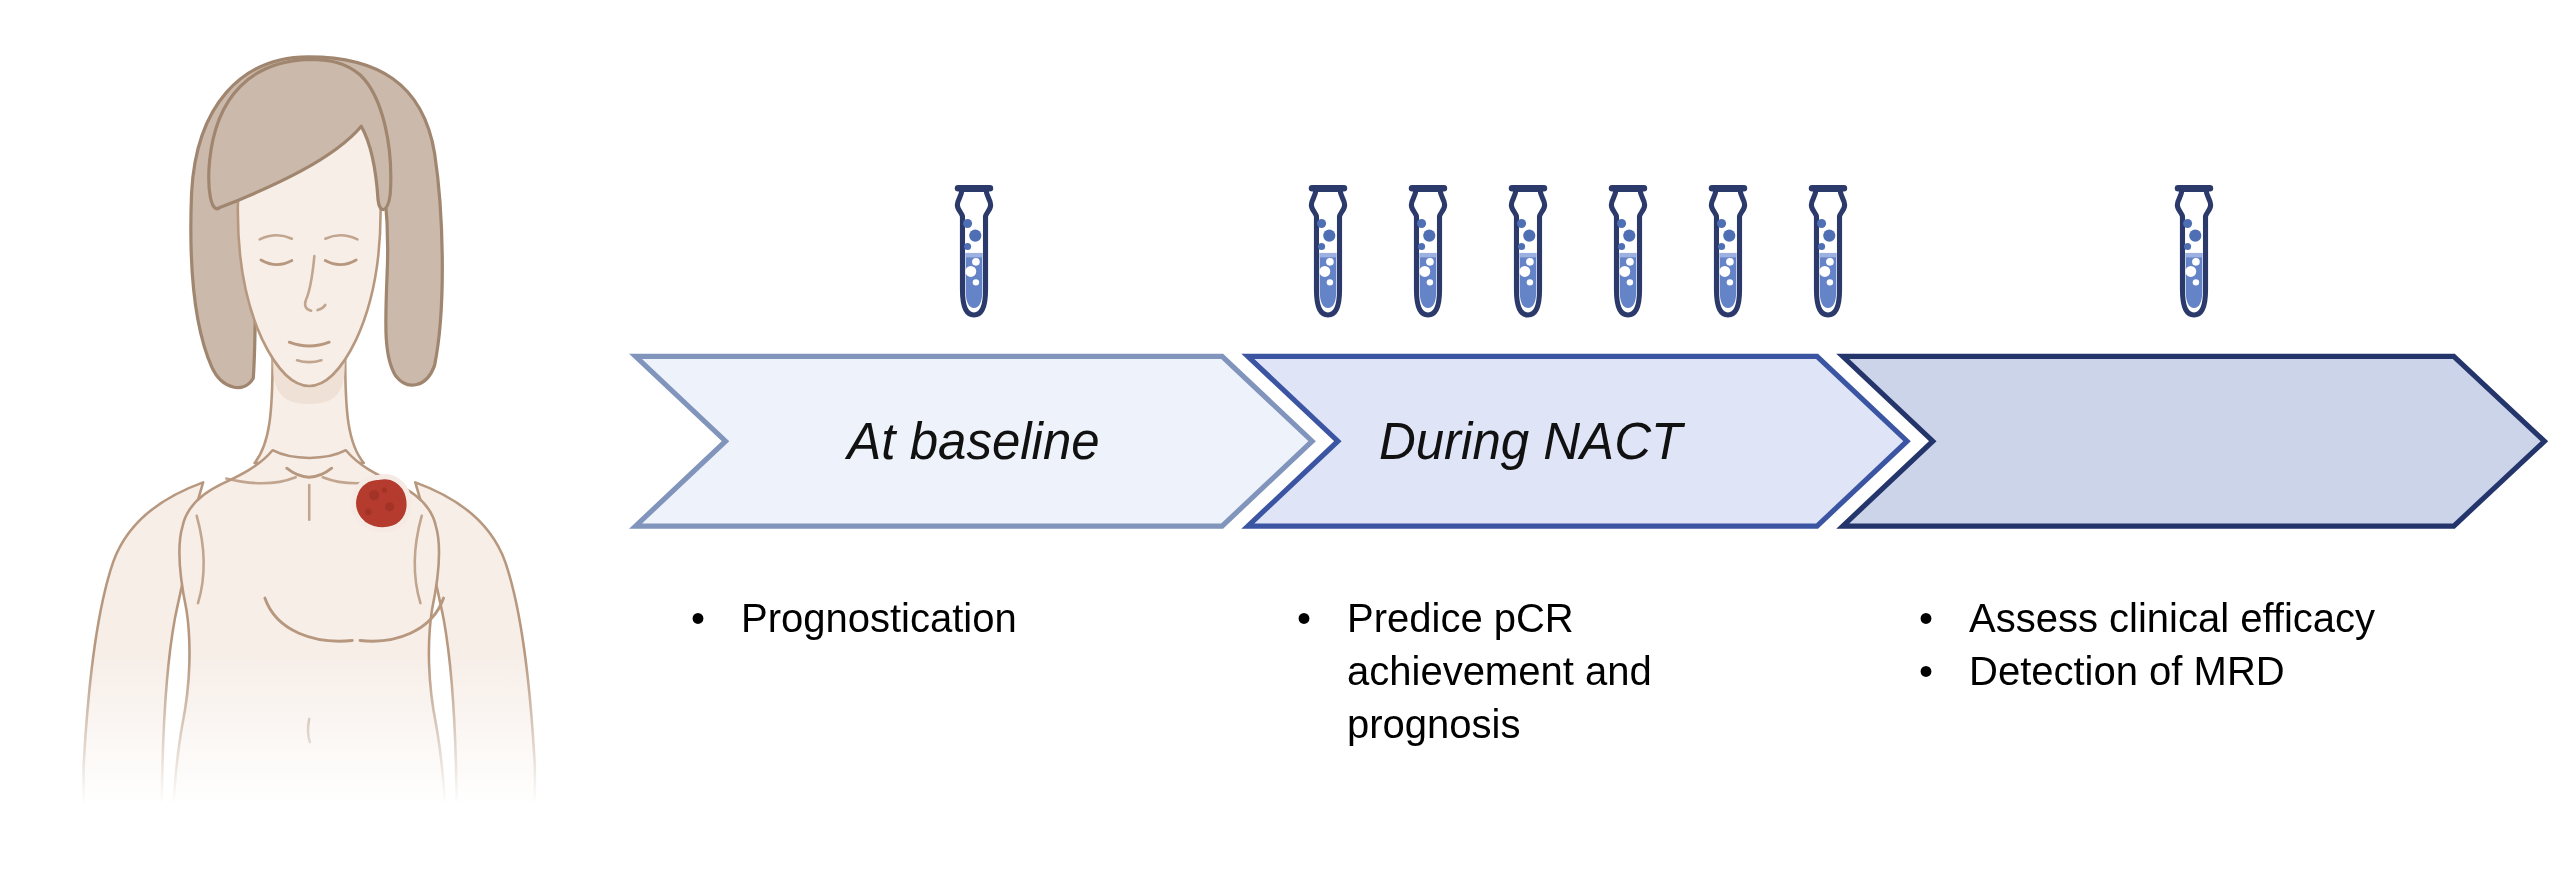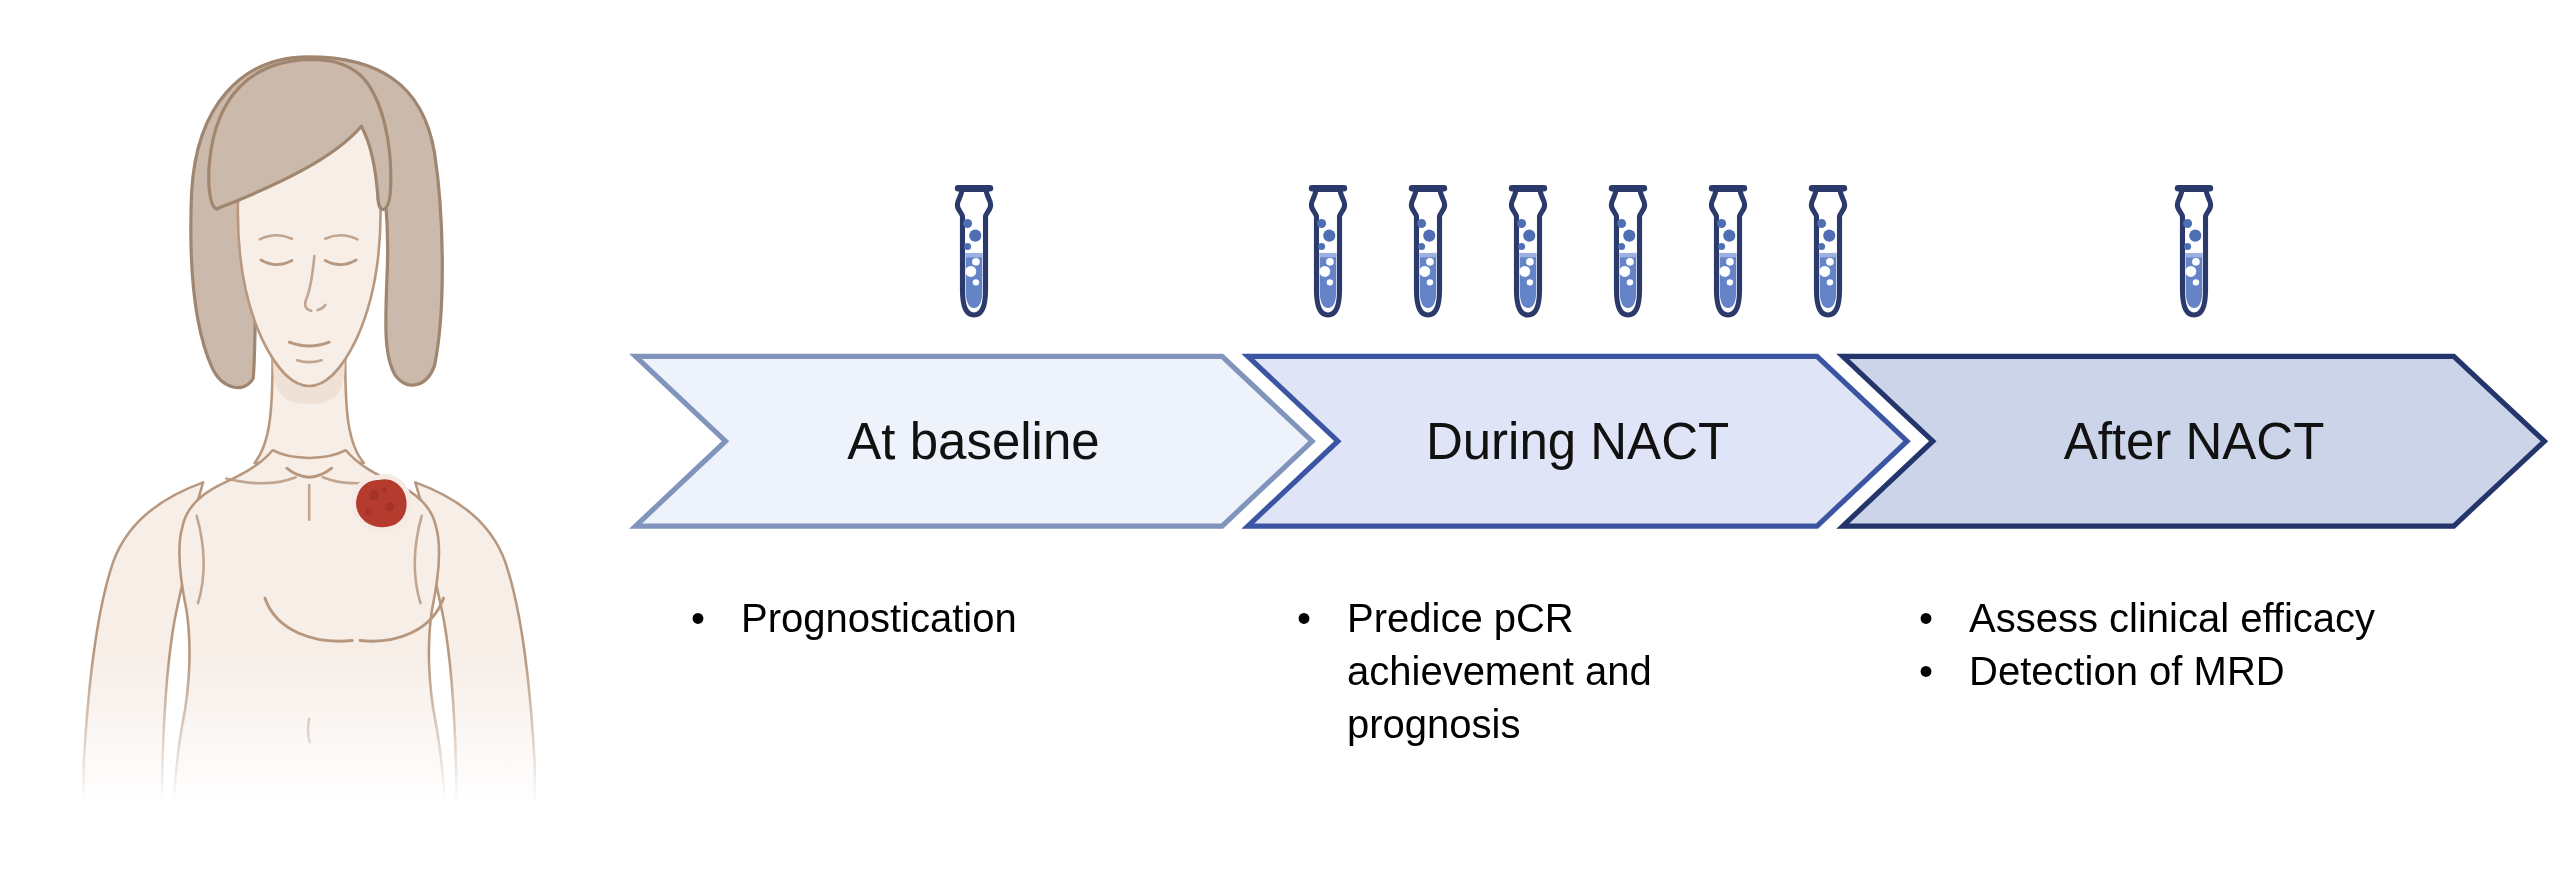--- a/index.html
+++ b/index.html
@@ -24,24 +24,24 @@
     position:absolute;left:0;top:656px;width:630px;height:238px;
     background:linear-gradient(180deg,rgba(255,255,255,0) 0%,#fff 62%,#fff 100%);
   }
 
   
   .banner{position:absolute;left:0;top:0;width:2576px;height:894px;}
   .chev{stroke-width:8px;stroke-linejoin:miter;}
 
   .stage-label{
     position:absolute;top:356px;height:170px;display:flex;align-items:center;justify-content:center;
-    font-size:51px;color:var(--label_text);letter-spacing:0;
+    font-size:51px;color:var(--label_text);letter-spacing:0;font-style:italic;
   }
   .stage-label.s1{left:635px;width:677px;}
-  .stage-label.s2{left:1248px;width:659px;}
+  .stage-label.s2{left:1201px;width:659px;}
   .stage-label.s3{left:1843px;width:702px;}
 
   
   .tube-row{
     position:absolute;top:182px;height:145px;display:flex;justify-content:center;
     align-items:flex-start;gap:36px;
   }
   .tube-row.s1{left:635px;width:677px;}
   .tube-row.s2{left:1248px;width:659px;}
   .tube-row.s3{left:1843px;width:702px;}
@@ -147,21 +147,20 @@
   </div>
 
   <svg class="banner" viewBox="0 0 4005 1390">
     <path class="chev" d="M988,554 L1900,554 L2040,686 L1900,818 L988,818 L1128,686 Z" fill="#eef2fa" stroke="#8094bc"></path>
     <path class="chev" d="M1940,554 L2825,554 L2965,686 L2825,818 L1940,818 L2080,686 Z" fill="#dfe5f7" stroke="#3b55a3"></path>
     <path class="chev" d="M2865,554 L3815,554 L3956,686 L3815,818 L2865,818 L3005,686 Z" fill="#ccd4ea" stroke="#24356b"></path>
   </svg>
 
   <div class="stage-label s1">At baseline</div>
   <div class="stage-label s2">During NACT</div>
-  <div class="stage-label s3">After NACT</div>
 
   <div class="tube-row s1">
       <svg viewBox="0 0 100 225" class="tube-icon">
         <use href="#tube" xlink:href="#tube"></use>
       </svg>
     </div>
   <div class="tube-row s2">
       <svg viewBox="0 0 100 225" class="tube-icon">
         <use href="#tube" xlink:href="#tube"></use>
       </svg>

